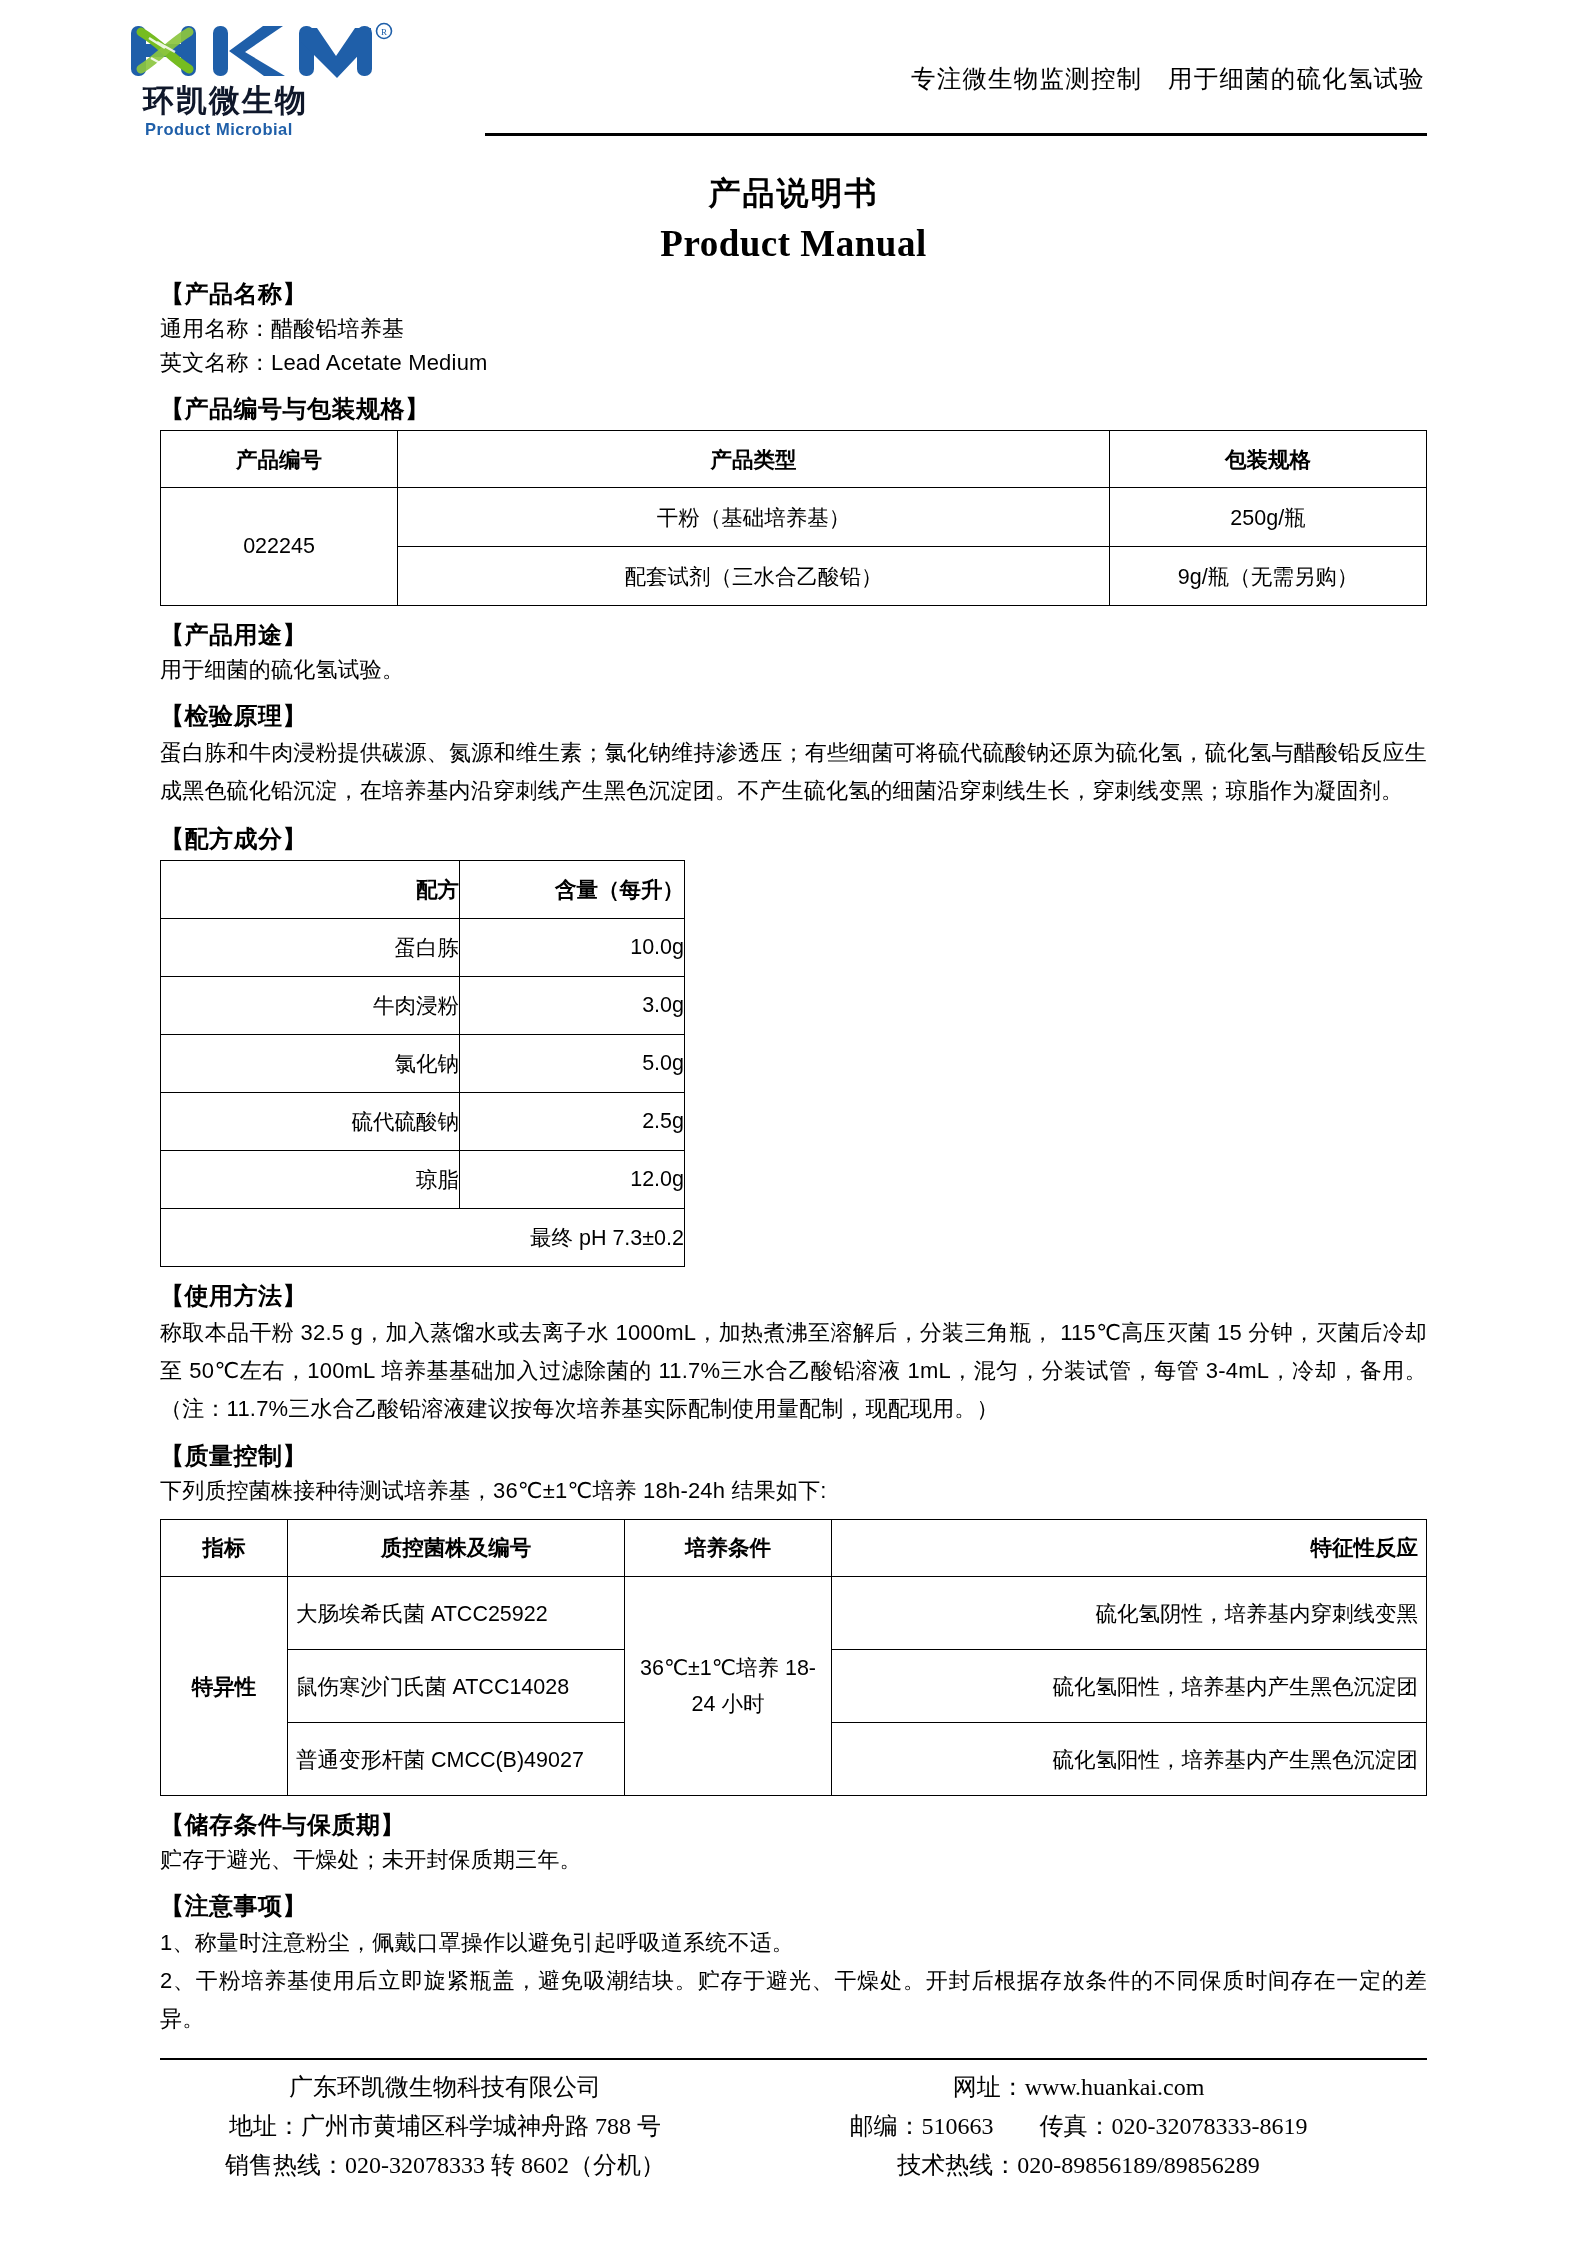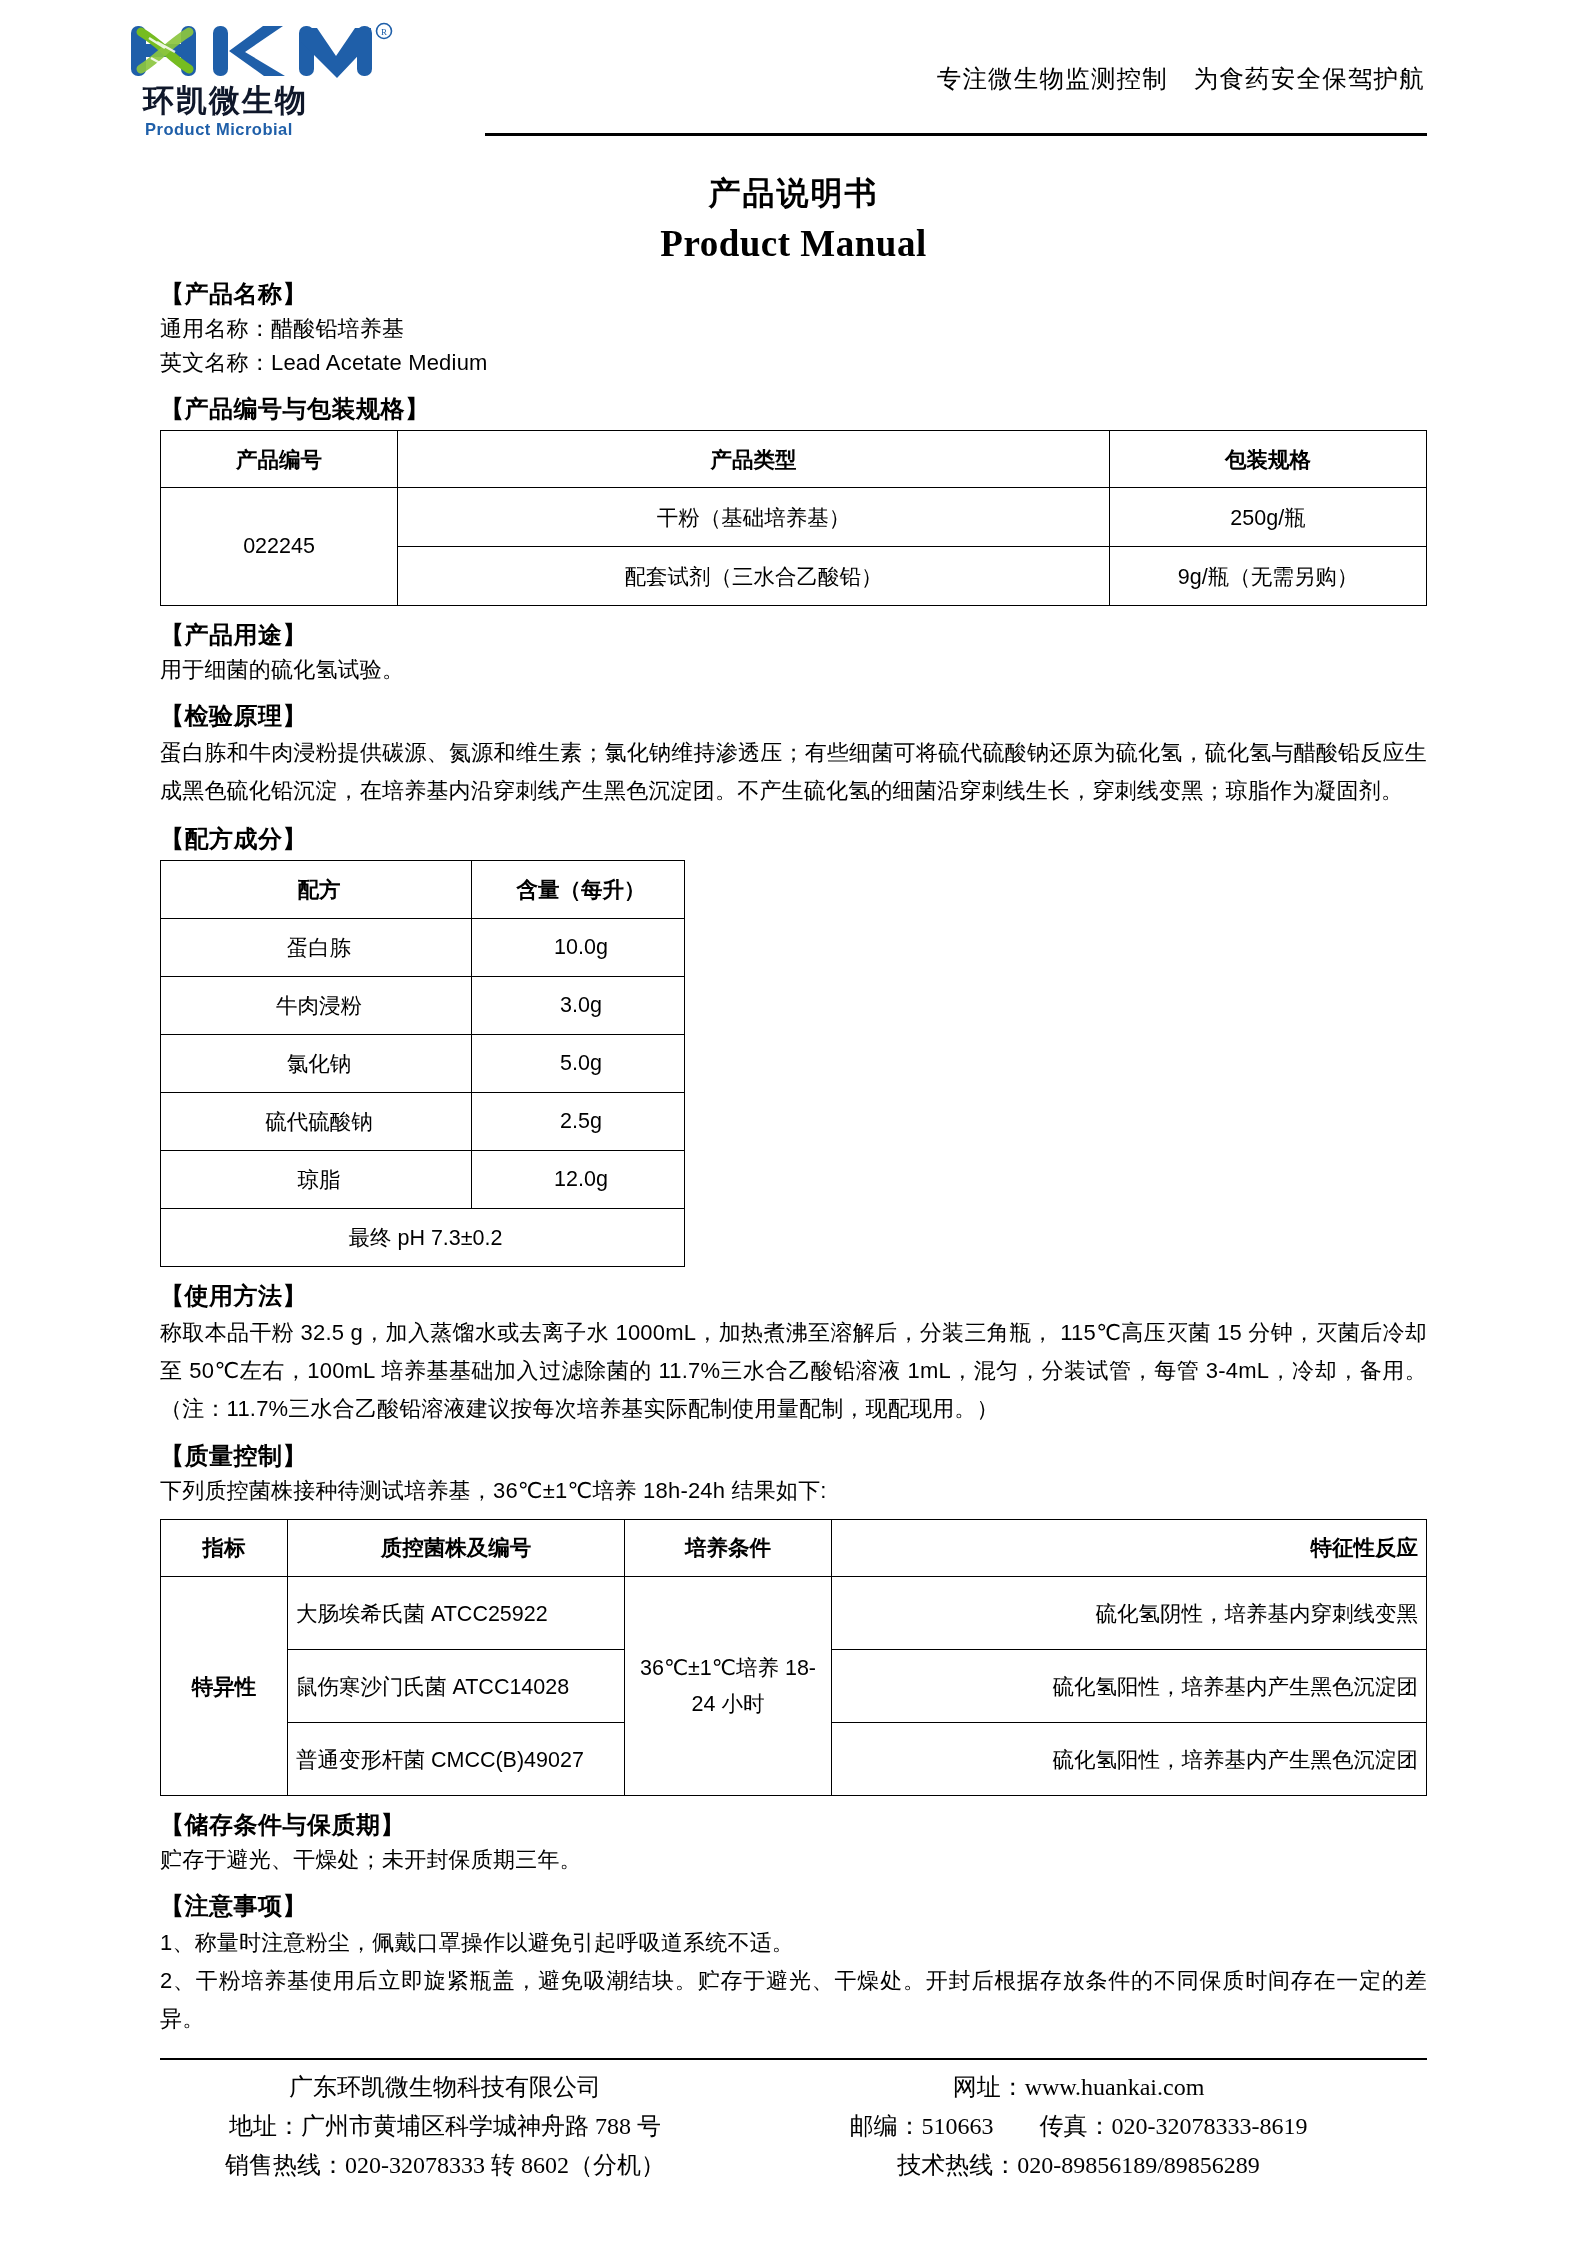--- a/index.html
+++ b/index.html
@@ -146,23 +146,23 @@
   .col-pack { width: 280px; }
 
   .tbl-formula {
     width: 525px;
     margin-top: 5px;
     margin-bottom: 4px;
     table-layout: fixed;
   }
   .tbl-formula th, .tbl-formula td {
     border: 1.6px solid #000;
-    text-align: center;
+    text-align: right;
     vertical-align: middle;
-    padding: 9px 12px 9px 18px;
+    padding: 9px 0 9px 18px;
     height: 39px;
   }
   .tbl-formula th { font-weight: bold; font-size: 21.5px; }
   .tbl-formula td { font-size: 21.5px; }
   .col-f1 { width: 280px; }
 
   .tbl-qc {
     width: 100%;
     margin-top: 10px;
     table-layout: fixed;
@@ -232,21 +232,21 @@
 
           <circle cx="259" cy="9" r="7.5" stroke="#1f5fa9" stroke-width="1.6" fill="none"></circle>
           <text x="259" y="13" font-size="9" fill="#1f5fa9" text-anchor="middle" font-family="Liberation Serif, serif">R</text>
         </svg>
       </div>
       <div class="logo-sub-cn">环凯微生物</div>
       <div class="logo-sub-en">Product Microbial</div>
     </div>
 
     <div class="slogan-wrap">
-      <div class="slogan">专注微生物监测控制　为食药安全保驾护航</div>
+      <div class="slogan">专注微生物监测控制　用于细菌的硫化氢试验</div>
     </div>
     <div class="header-rule"></div>
   </div>
 
   <div class="doc-title-cn">产品说明书</div>
   <div class="doc-title-en">Product Manual</div>
 
   <div class="section-head">【产品名称】</div>
   <div class="para tight">通用名称：醋酸铅培养基</div>
   <div class="para tight">英文名称：Lead Acetate Medium</div>

